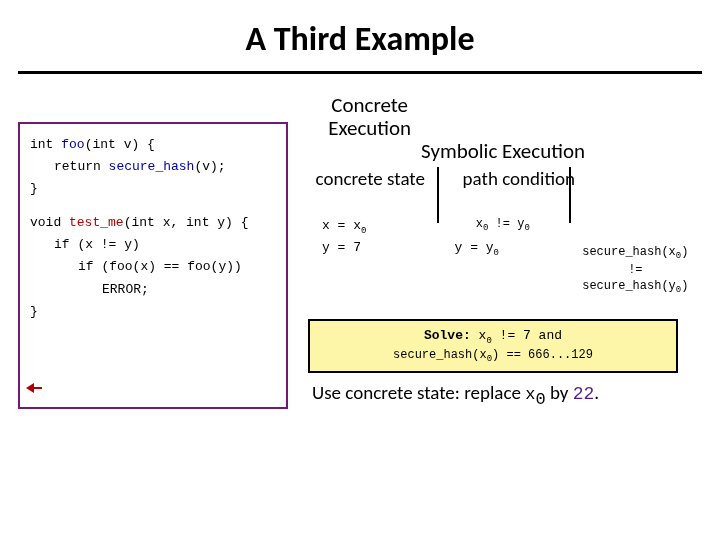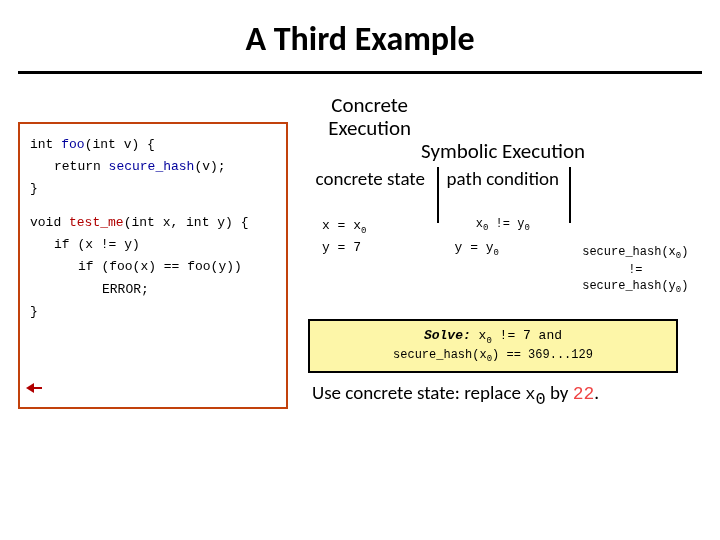--- a/index.html
+++ b/index.html
@@ -22,21 +22,21 @@
   .title-underline {
     border-bottom: 3px solid #000;
     margin: 0 18px 20px 18px;
   }
   .content {
     display: flex;
     padding: 0 18px;
     gap: 16px;
   }
   .codebox {
-    border: 2px solid #c2410c;
+    border: 2px solid #701a75;
     width: 270px;
     padding: 10px 10px 12px 10px;
     font-family: Consolas, "Courier New", monospace;
     font-size: 13px;
     line-height: 1.7;
     position: relative;
     margin-top: 28px;
   }
   .codebox .fn-blue { color: #00009c; }
   .codebox .fn-red { color: #b00000; text-align: right; }
@@ -77,20 +77,21 @@
   }
   .h-concrete { width: 33%; }
   .h-symbolic { flex: 1; }
   .subheaders {
     display: flex;
     text-align: center;
     font-size: 19px;
     line-height: 1.1;
     margin-top: 6px;
     position: relative;
+    gap: 16px;
   }
   .sh { width: 33.3%; padding: 0 4px; }
   .vline {
     position: absolute;
     top: -2px;
     width: 0;
     height: 56px;
     border-left: 2px solid #000;
   }
   .vline.v1 { left: 33.3%; }
@@ -114,28 +115,28 @@
   .solvebox {
     margin: 22px 24px 0 4px;
     border: 2px solid #000;
     background: #fdf6a8;
     padding: 6px 10px;
     font-family: Consolas, "Courier New", monospace;
     font-size: 13px;
     text-align: center;
     line-height: 1.35;
   }
-  .solvebox .label { font-weight: bold; font-style: italic; }
+  .solvebox .label { font-weight: bold; }
   .usestate {
     margin: 8px 0 0 8px;
     font-size: 19px;
     font-family: Calibri, Arial, sans-serif;
   }
   .usestate .mono { font-family: Consolas, "Courier New", monospace; font-size: 17px; }
-  .usestate .red { color: #ef4444; font-family: Consolas, "Courier New", monospace; font-size: 18px; }
+  .usestate .red { color: #4c1d95; font-family: Consolas, "Courier New", monospace; font-size: 18px; }
 </style>
 </head>
 <body>
 
 <div class="title">A Third Example</div>
 <div class="title-underline"></div>
 
 <div class="content">
 
   <div class="codebox">
@@ -192,21 +193,21 @@
           <span>secure_hash(y</span><span class="sub">0</span><span>)</span>
         </div>
       </div>
     </div>
 
     <div class="solvebox">
       <div>
         <span class="label">Solve: </span><span>x</span><span class="sub">0</span><span> != 7 and</span>
       </div>
       <div style="font-size:12px">
-        <span>secure_hash(x</span><span class="sub">0</span><span>) == 369...129</span>
+        <span>secure_hash(x</span><span class="sub">0</span><span>) == 666...129</span>
       </div>
     </div>
 
     <div class="usestate">
       <span>Use concrete state: replace </span><span class="mono">x</span><span class="mono sub">0</span><span> by </span><span class="red">22</span><span>.</span>
     </div>
   </div>
 
 </div>
 

